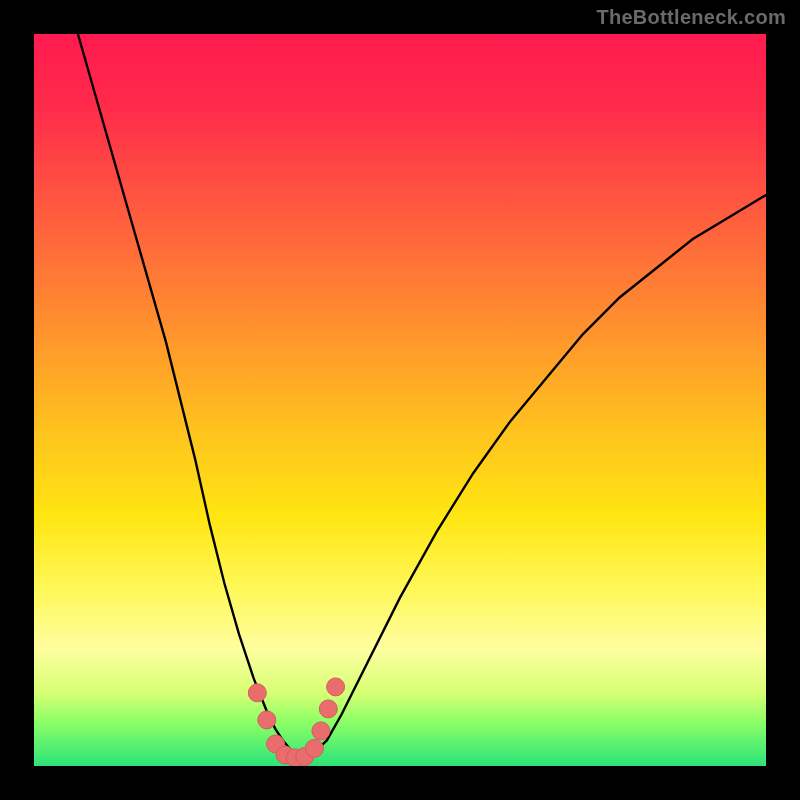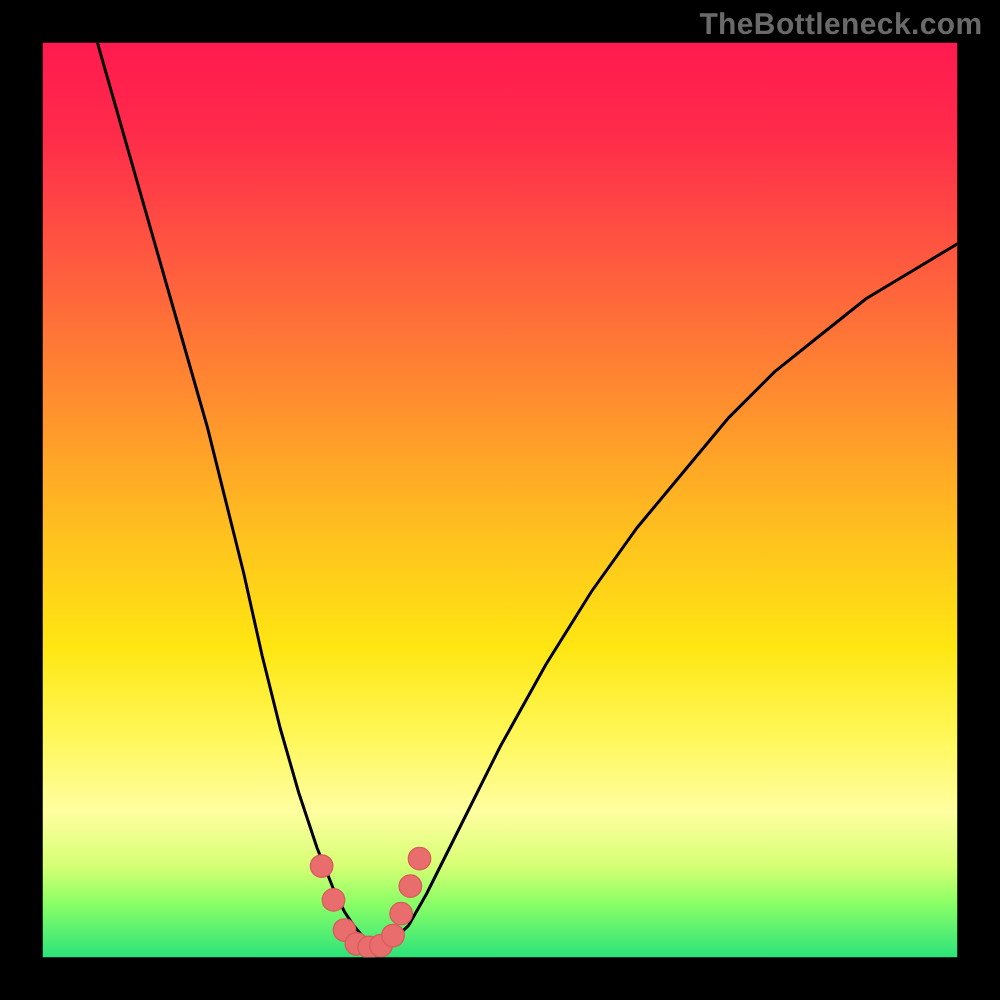--- a/index.html
+++ b/index.html
@@ -46,21 +46,21 @@
   }
   .svg {
     position: absolute;
     inset: 0;
   }
   .watermark {
     position: absolute;
     top: 6px;
     right: 14px;
     font-family: Arial, Helvetica, sans-serif;
-    font-size: 24px;
+    font-size: 20px;
     font-weight: 600;
     letter-spacing: 0.3px;
     color: #6a6a6a;
     user-select: none;
   }
 </style>
 </head>
 <body>
 
 <div class="frame">

